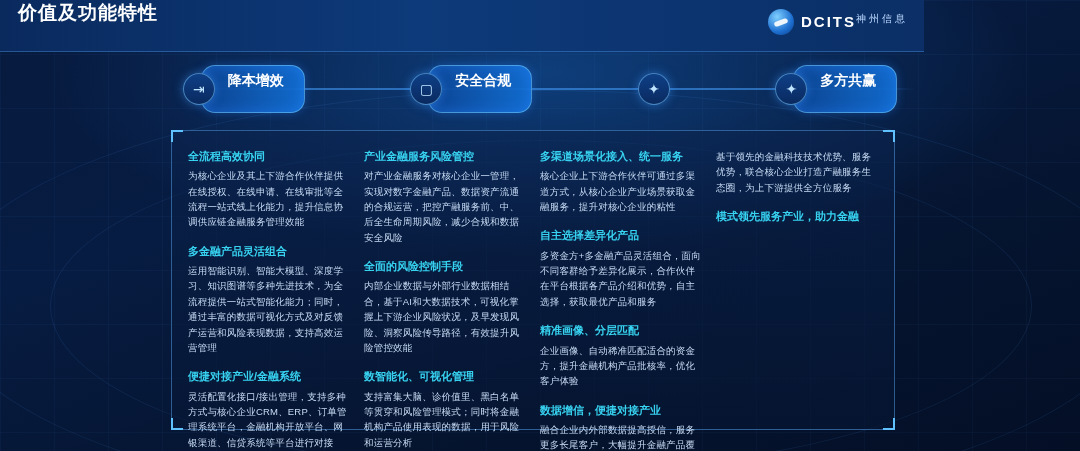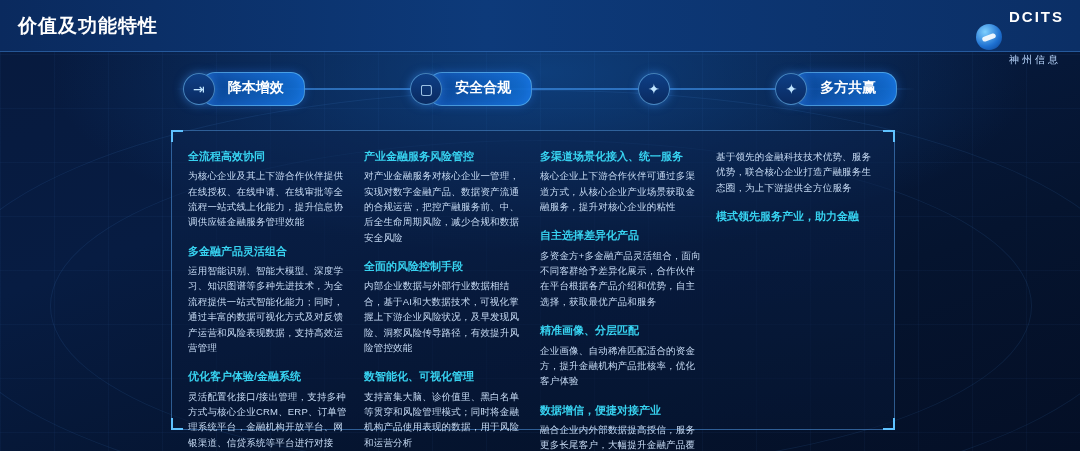--- a/index.html
+++ b/index.html
@@ -25,42 +25,42 @@
   .bg-arc{
     position:absolute;border-radius:50%;
     border:1px solid rgba(90,170,255,0.10);
     pointer-events:none;
   }
   .arc1{width:1200px;height:420px;left:-60px;top:90px;}
   .arc2{width:980px;height:330px;left:50px;top:140px;}
 
   
   .header{
-    position:absolute;left:0;top:0;width:1080px;height:52px;
+    position:absolute;left:0;top:0;width:924px;height:52px;
     background:linear-gradient(90deg,#0a2a5e 0%,#0d3a7a 45%,#0b2f66 100%);
     border-bottom:1px solid rgba(90,170,255,0.35);
-    display:flex;align-items:center;
+    display:flex;
     box-sizing:border-box;
   }
   .title{
     font-size:19px;font-weight:bold;color:#ffffff;margin-left:18px;letter-spacing:1px;
   }
   .logo{
     position:absolute;right:16px;top:9px;display:flex;align-items:center;gap:7px;
   }
   .logo-mark{
     width:26px;height:26px;border-radius:50%;
     background:radial-gradient(circle at 35% 30%, #7fd0ff 0%, #1d6fd0 60%, #0b3d88 100%);
     position:relative;
   }
   .logo-mark:after{
     content:"";position:absolute;left:6px;top:11px;width:14px;height:5px;
     background:#ffffff;border-radius:3px;transform:rotate(-20deg);opacity:.9;
   }
-  .logo-text{display:flex;flex-direction:column;line-height:1.05;gap:30px;}
+  .logo-text{display:flex;flex-direction:row;line-height:1.05;}
   .logo-en{font-size:15px;font-weight:bold;color:#ffffff;letter-spacing:2px;}
   .logo-cn{font-size:10px;color:#bcd9ff;letter-spacing:3px;}
 
   
   .pill-row{
     position:absolute;top:66px;left:0;width:1080px;height:46px;
     display:flex;justify-content:space-around;align-items:center;
     padding:0 130px;box-sizing:border-box;
   }
   .pill{
@@ -70,21 +70,21 @@
     width:30px;height:30px;border-radius:50%;
     background:linear-gradient(180deg,#0e3f86,#0a2a60);
     border:1px solid rgba(120,200,255,0.55);
     display:flex;align-items:center;justify-content:center;
     color:#bfe4ff;font-size:14px;
     box-shadow:0 0 10px rgba(60,150,255,0.5);
     position:relative;z-index:2;
   }
   .pill-label{
     height:28px;line-height:28px;
-    padding:0 20px 4px 26px;margin-left:-14px;
+    padding:0 20px 18px 26px;margin-left:-14px;
     border-radius:14px;
     background:linear-gradient(90deg, rgba(13,70,150,0.95), rgba(18,110,210,0.95));
     border:1px solid rgba(110,200,255,0.6);
     color:#ffffff;font-size:14px;font-weight:bold;white-space:nowrap;
     box-shadow:0 0 14px rgba(40,130,255,0.45) inset, 0 0 10px rgba(40,130,255,0.35);
   }
   .connector{
     position:absolute;top:88px;left:175px;width:740px;height:2px;
     background:linear-gradient(90deg, rgba(70,160,255,0) 0%, rgba(70,160,255,0.55) 12%, rgba(70,160,255,0.55) 88%, rgba(70,160,255,0) 100%);
     pointer-events:none;
@@ -168,21 +168,21 @@
     <div class="col">
       <div class="block">
         <div class="block-title">全流程高效协同</div>
         <div class="block-body">为核心企业及其上下游合作伙伴提供在线授权、在线申请、在线审批等全流程一站式线上化能力，提升信息协调供应链金融服务管理效能</div>
       </div>
       <div class="block">
         <div class="block-title">多金融产品灵活组合</div>
         <div class="block-body">运用智能识别、智能大模型、深度学习、知识图谱等多种先进技术，为全流程提供一站式智能化能力；同时，通过丰富的数据可视化方式及对反馈产运营和风险表现数据，支持高效运营管理</div>
       </div>
       <div class="block">
-        <div class="block-title">优化客户体验/金融系统</div>
+        <div class="block-title">便捷对接产业/金融系统</div>
         <div class="block-body">灵活配置化接口/接出管理，支持多种方式与核心企业CRM、ERP、订单管理系统平台，金融机构开放平台、网银渠道、信贷系统等平台进行对接</div>
       </div>
     </div>
 
     <div class="col">
       <div class="block">
         <div class="block-title">产业金融服务风险管控</div>
         <div class="block-body">对产业金融服务对核心企业一管理，实现对数字金融产品、数据资产流通的合规运营，把控产融服务前、中、后全生命周期风险，减少合规和数据安全风险</div>
       </div>
       <div class="block">

